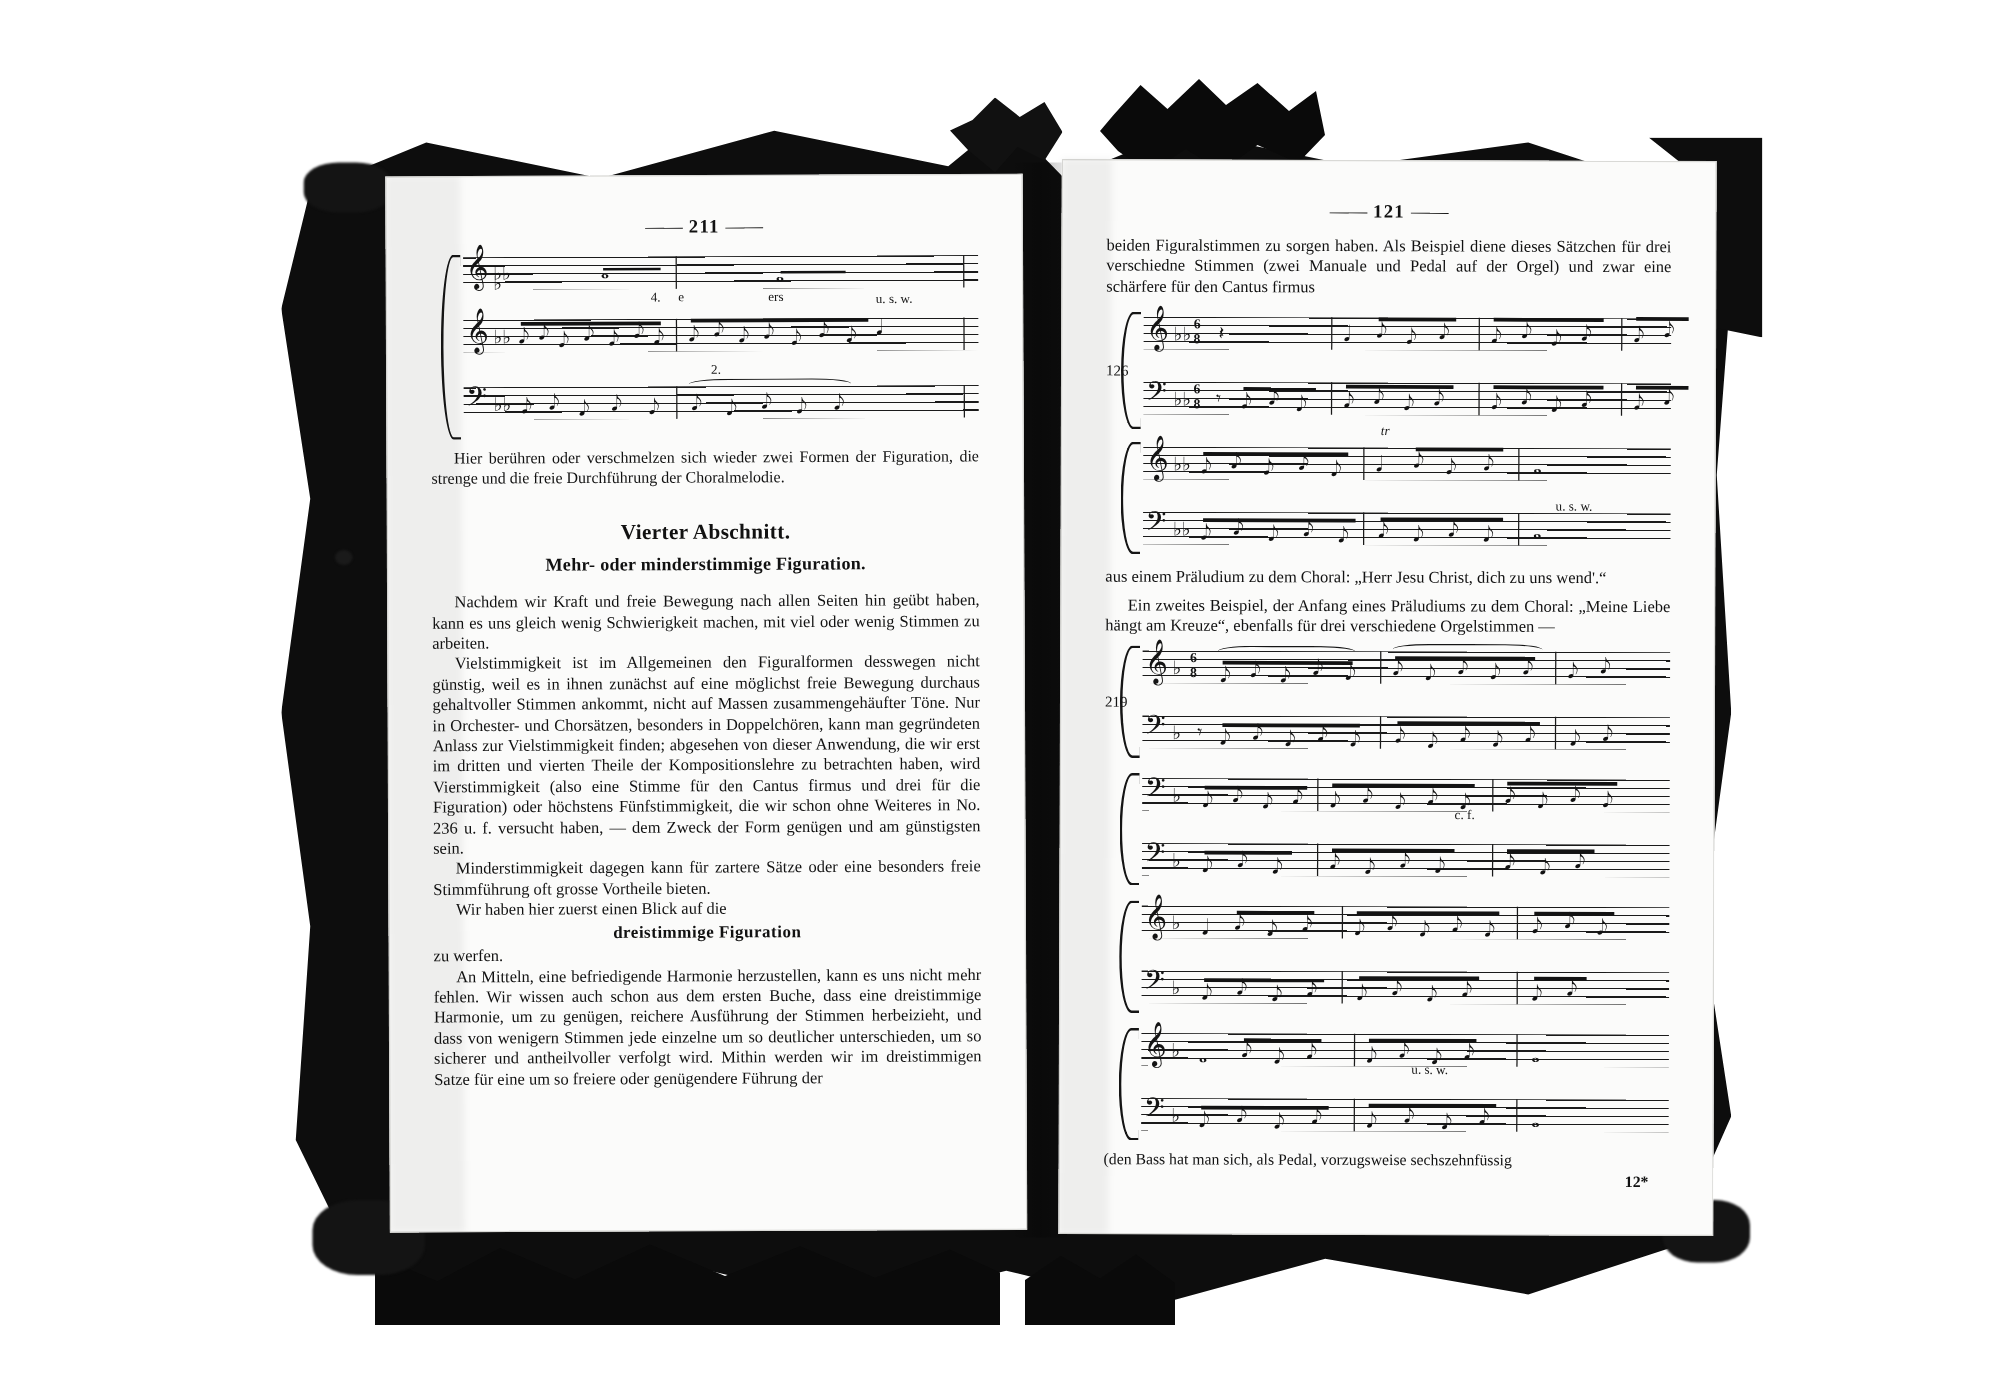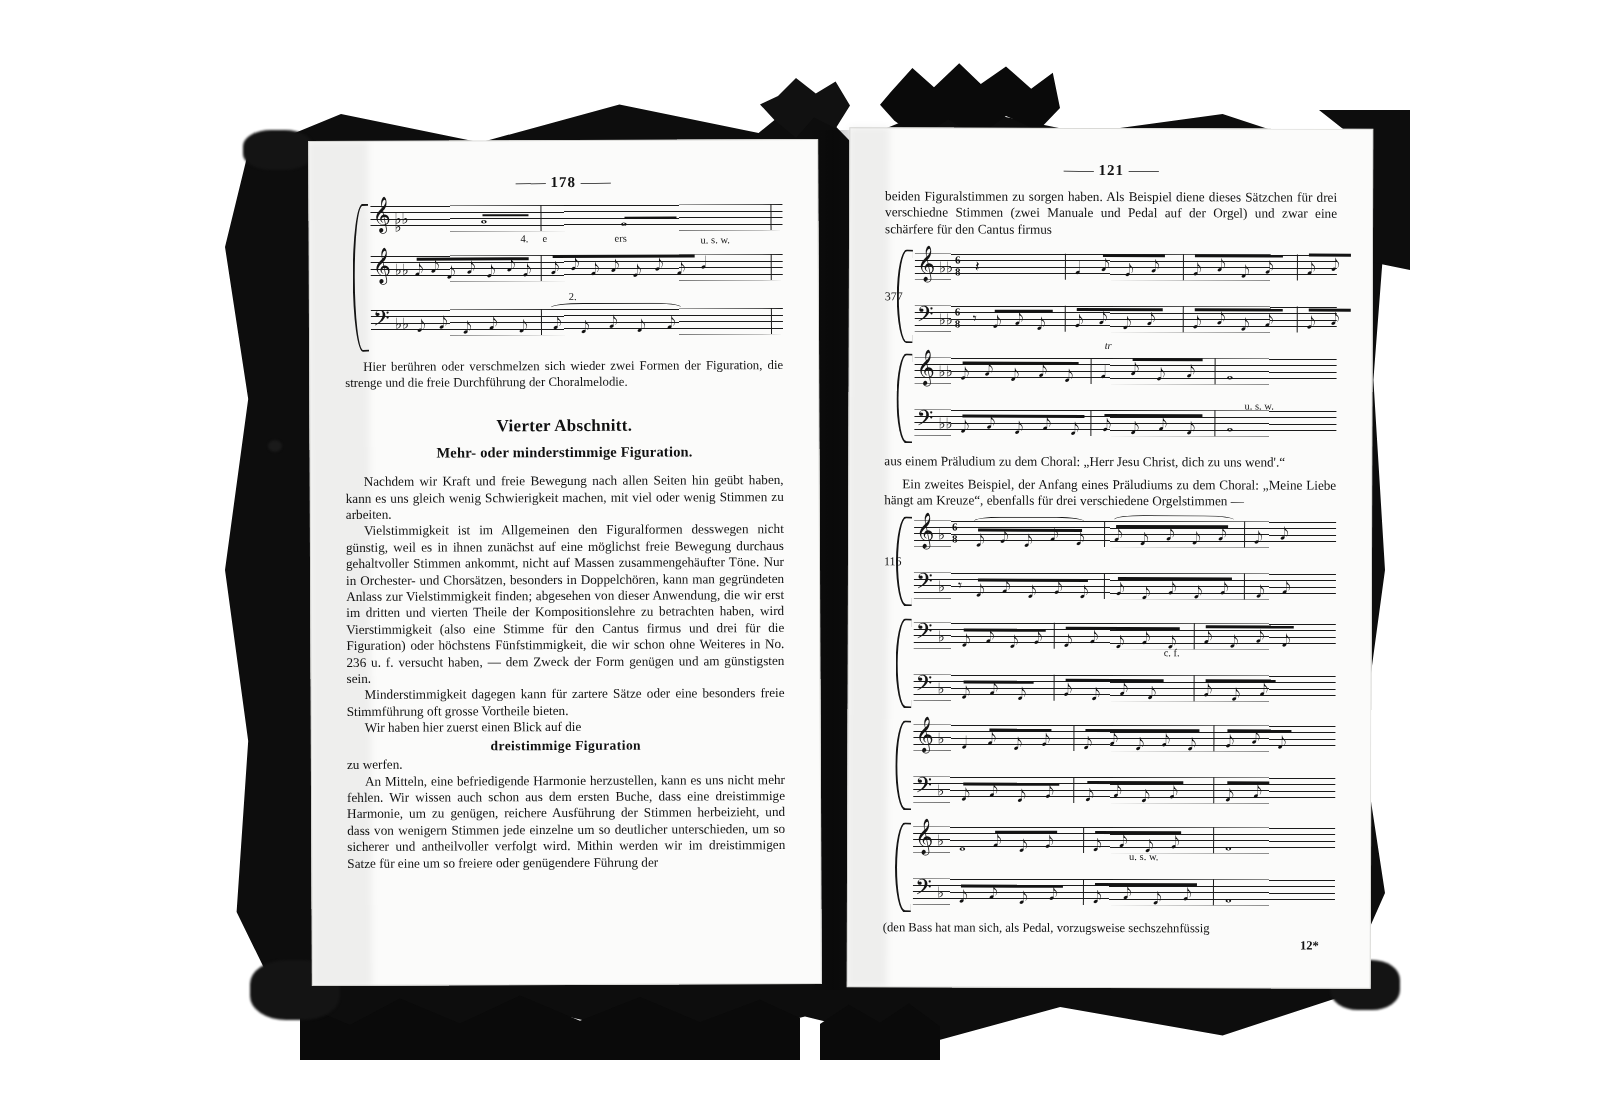--- a/index.html
+++ b/index.html
@@ -300,21 +300,21 @@
   <div class="grain" style="left:1330px;top:960px;width:70px;height:50px;"></div>
   <div class="grain" style="left:250px;top:960px;width:90px;height:60px;"></div>
 
   <div id="gutter"></div>
 
   <div id="page-left">
     <div class="page-inner">
 
       <div class="folio">
         <span class="dash">——</span>
-        <span>178</span>
+        <span>211</span>
         <span class="dash">——</span>
       </div>
 
       <div class="system">
         <div class="staffgroup" style="height:150px;">
           <div class="brace" style="top:2px;height:144px;"></div>
 
           <div class="staff" style="height:40px;">
             <div class="lines"></div>
             <span class="clef treble" style="left:2px;">𝄞</span>
@@ -405,21 +405,21 @@
         <span class="dash">——</span>
         <span>121</span>
         <span class="dash">——</span>
       </div>
 
       <div class="prose" style="margin-bottom:10px;">
         <p>beiden Figuralstimmen zu sorgen haben. Als Beispiel diene dieses Sätzchen für drei verschiedne Stimmen (zwei Manuale und Pedal auf der Orgel) und zwar eine schärfere für den Cantus firmus</p>
       </div>
 
       <div class="system">
-        <span class="exno" style="left:0;top:42px;">377</span>
+        <span class="exno" style="left:0;top:42px;">126</span>
         <div class="staffgroup" style="height:96px;margin-left:30px;">
           <div class="brace" style="top:2px;height:90px;"></div>
 
           <div class="staff" style="height:44px;">
             <div class="lines" style="top:6px;"></div>
             <span class="clef treble" style="left:2px;top:0px;">𝄞</span>
             <span class="keysig" style="left:24px;top:11px;">♭♭</span>
             <span class="timesig" style="left:40px;top:8px;">6</span>
             <span class="timesig" style="left:40px;top:20px;">8</span>
             <div class="barline" style="left:150px;top:6px;height:26px;"></div>
@@ -515,21 +515,21 @@
           </div>
         </div>
       </div>
 
       <div class="prose" style="margin:10px 0 6px 0;">
         <p>aus einem Präludium zu dem Choral: „Herr Jesu Christ, dich zu uns wend'.“</p>
         <p class="ind" style="margin-top:6px;">Ein zweites Beispiel, der Anfang eines Präludiums zu dem Choral: „Meine Liebe hängt am Kreuze“, ebenfalls für drei verschiedene Orgelstimmen —</p>
       </div>
 
       <div class="system">
-        <span class="exno" style="left:0;top:40px;">116</span>
+        <span class="exno" style="left:0;top:40px;">219</span>
 
         <div class="staffgroup" style="height:92px;margin-left:30px;">
           <div class="brace" style="top:2px;height:86px;"></div>
           <div class="staff" style="height:44px;">
             <div class="lines" style="top:6px;"></div>
             <span class="clef treble" style="left:2px;top:0px;">𝄞</span>
             <span class="keysig" style="left:24px;top:11px;">♭</span>
             <span class="timesig" style="left:38px;top:8px;">6</span>
             <span class="timesig" style="left:38px;top:20px;">8</span>
             <div class="barline" style="left:190px;top:6px;height:26px;"></div>

